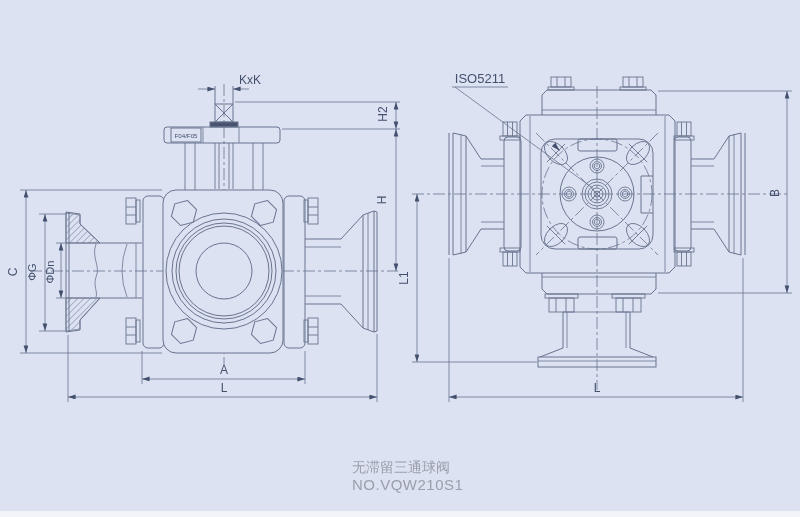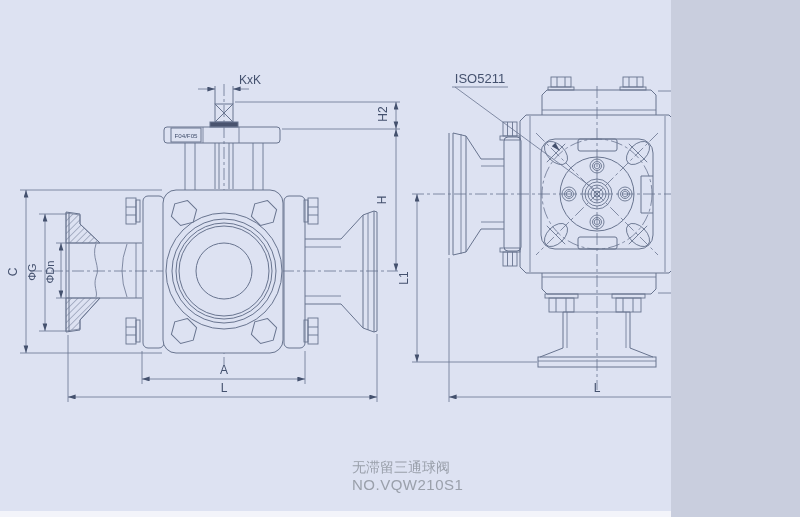--- a/index.html
+++ b/index.html
@@ -1,16 +1,16 @@
 <!DOCTYPE html>
 <html><head>
 <meta charset="utf-8">
 <style>
   html,body{margin:0;padding:0;background:#c9cede;}
-  .stage{position:relative;width:671px;height:517px;overflow:hidden;
+  .stage{position:relative;width:800px;height:517px;overflow:hidden;
          font-family:"Liberation Sans","DejaVu Sans",sans-serif;text-align:right;}
   .stage svg{position:absolute;left:0;top:0;}
   text{fill:#44516e;}
   .dimtxt{font-size:12px;}
   .dimtxt-sm{font-size:11px;}
   .tiny{font-size:6.2px;}
   .iso{font-size:13px;}
   .muted{fill:#9aa0ab;font-size:14px;}
   .muted2{fill:#9aa0ab;font-size:15px;letter-spacing:.5px;}
 </style>

